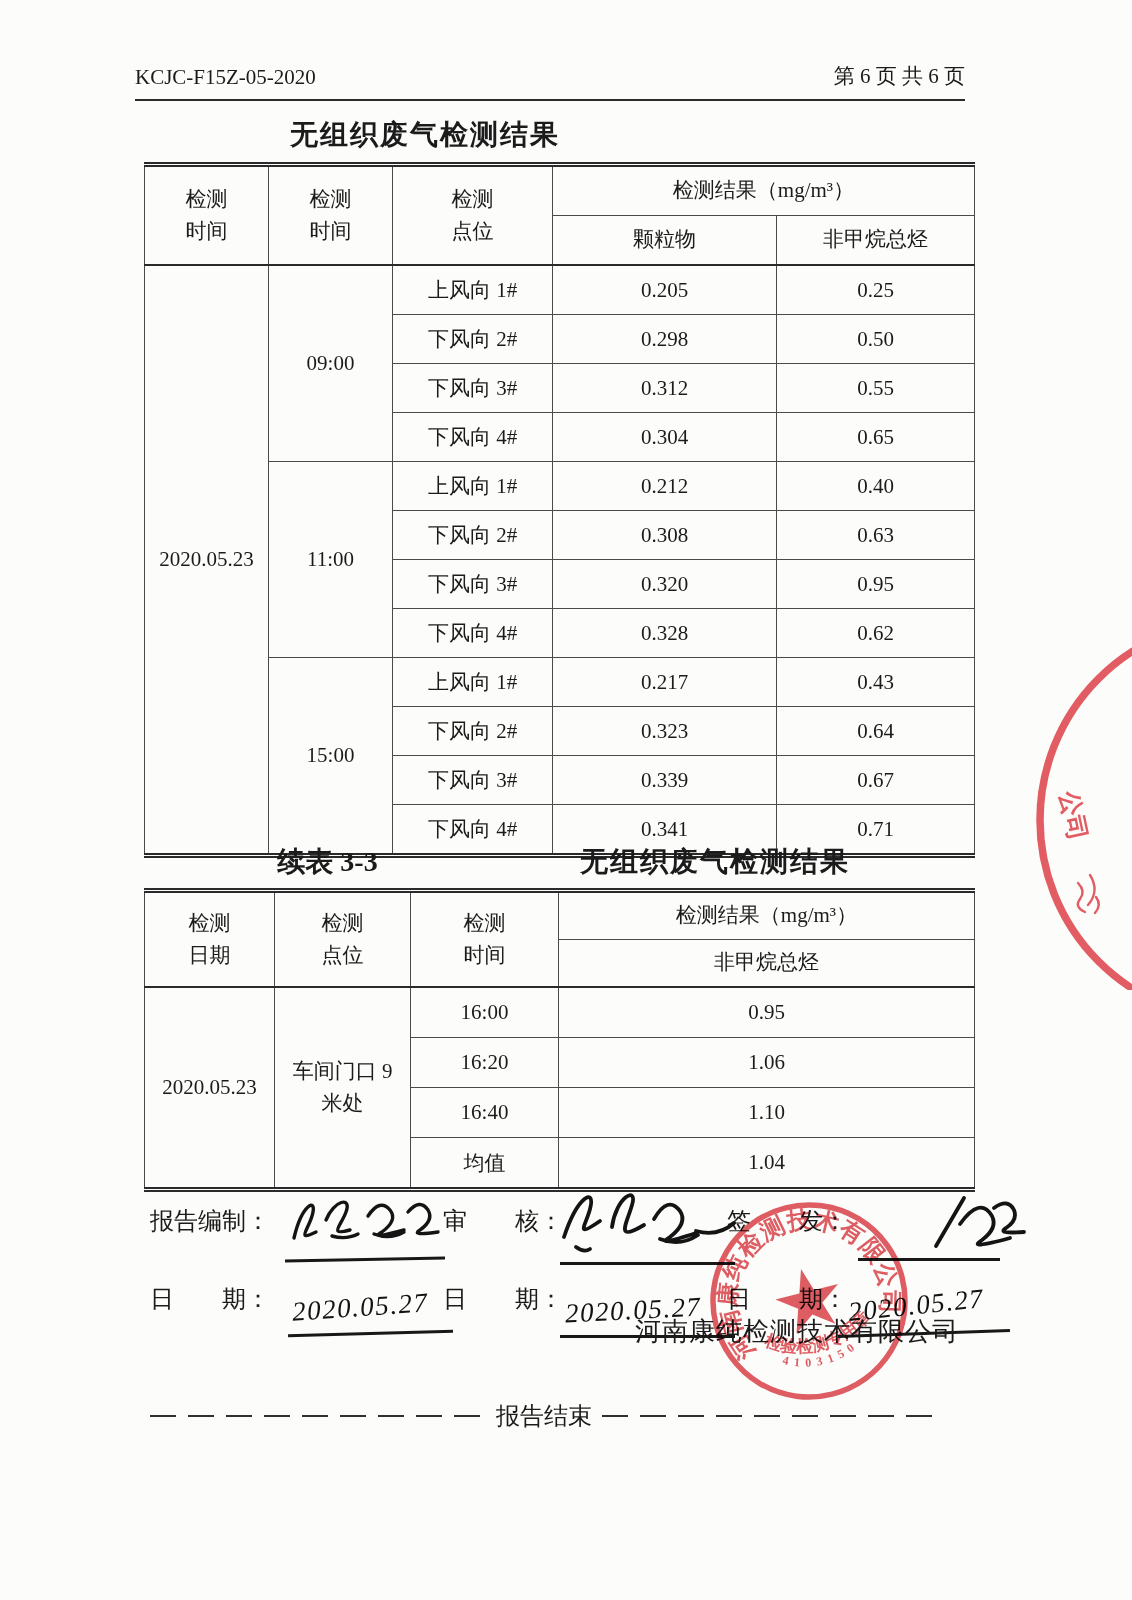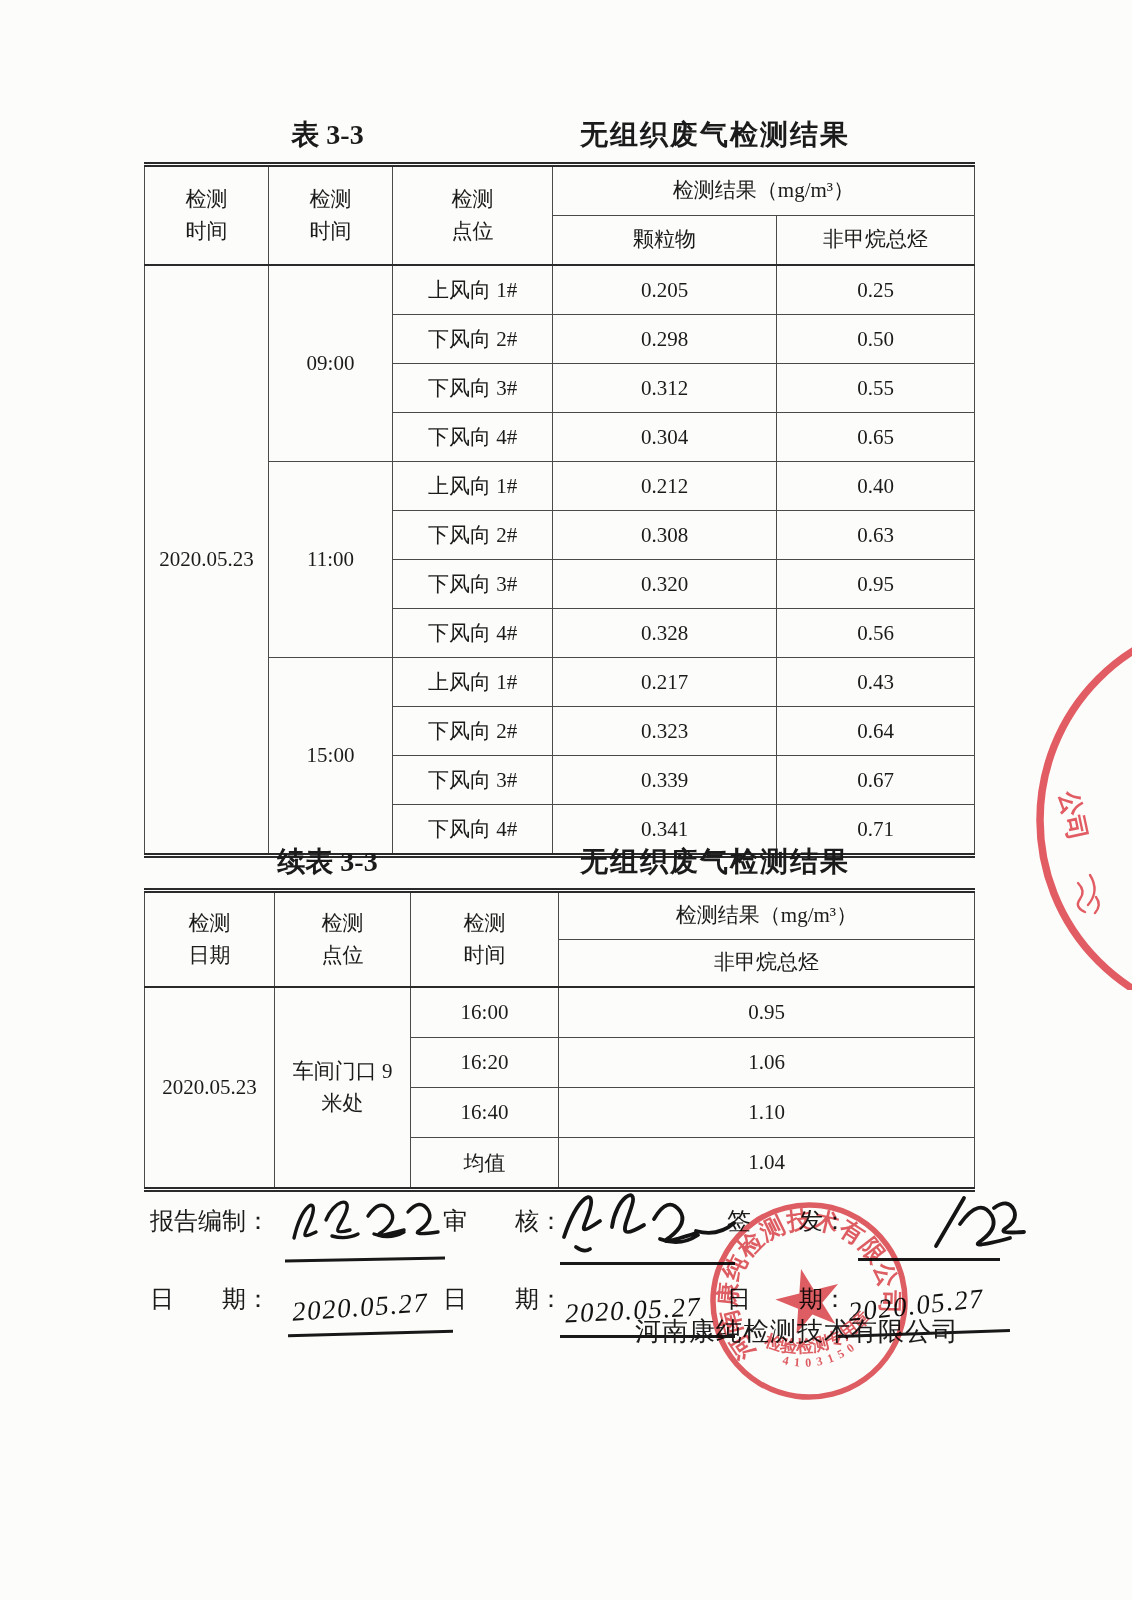--- a/index.html
+++ b/index.html
@@ -48,23 +48,26 @@
   .stamp-main { position:absolute; left:704px; top:1196px; width:210px; height:210px;
     transform:rotate(-14deg); opacity:0.82; mix-blend-mode:multiply; }
   .stamp-edge { position:absolute; left:1032px; top:645px; width:100px; height:345px;
     opacity:0.85; mix-blend-mode:multiply; }
 </style>
 </head>
 <body>
 
 <div class="page">
 
+  <div class="doc-header">
+    <span>KCJC-F15Z-05-2020</span>
+    <span>第 6 页 共 6 页</span>
+  </div>
 
   <div class="caption t1-caption">
-    <span class="cap-label">表 3-3</span>
     <span class="cap-title">无组织废气检测结果</span>
   </div>
 
   <table class="t1">
     <colgroup>
         <col style="width:124px">
         <col style="width:124px">
         <col style="width:160px">
         <col style="width:224px">
         <col style="width:198px">
@@ -119,21 +122,21 @@
         <td>0.63</td>
       </tr>
       <tr>
         <td>下风向 3#</td>
         <td>0.320</td>
         <td>0.95</td>
       </tr>
       <tr>
         <td>下风向 4#</td>
         <td>0.328</td>
-        <td>0.56</td>
+        <td>0.62</td>
       </tr>
       <tr>
         <td rowspan="4">15:00</td>
         <td>上风向 1#</td>
         <td>0.217</td>
         <td>0.43</td>
       </tr>
       <tr>
         <td>下风向 2#</td>
         <td>0.323</td>
@@ -269,15 +272,20 @@
 
   <svg class="stamp-edge" viewBox="0 0 100 345">
     <circle cx="208" cy="175" r="200" fill="none" stroke="#e0404a" stroke-width="7.5"></circle>
     <text x="28" y="148" font-size="25" fill="#e0404a" font-weight="700" transform="rotate(78 28 148)">公司</text>
     <g fill="none" stroke="#e0404a" stroke-width="2.4" stroke-linecap="round">
       <path d="M46,238 q8,8 2,16 q-6,8 5,13"></path>
       <path d="M58,230 q10,16 -2,30 M64,252 q6,8 -1,16"></path>
     </g>
   </svg>
 
+  <div class="endline">
+    <div class="dash"></div>
+    <span>报告结束</span>
+    <div class="dash"></div>
+  </div>
 
 
 </div>
 
 </body></html>

